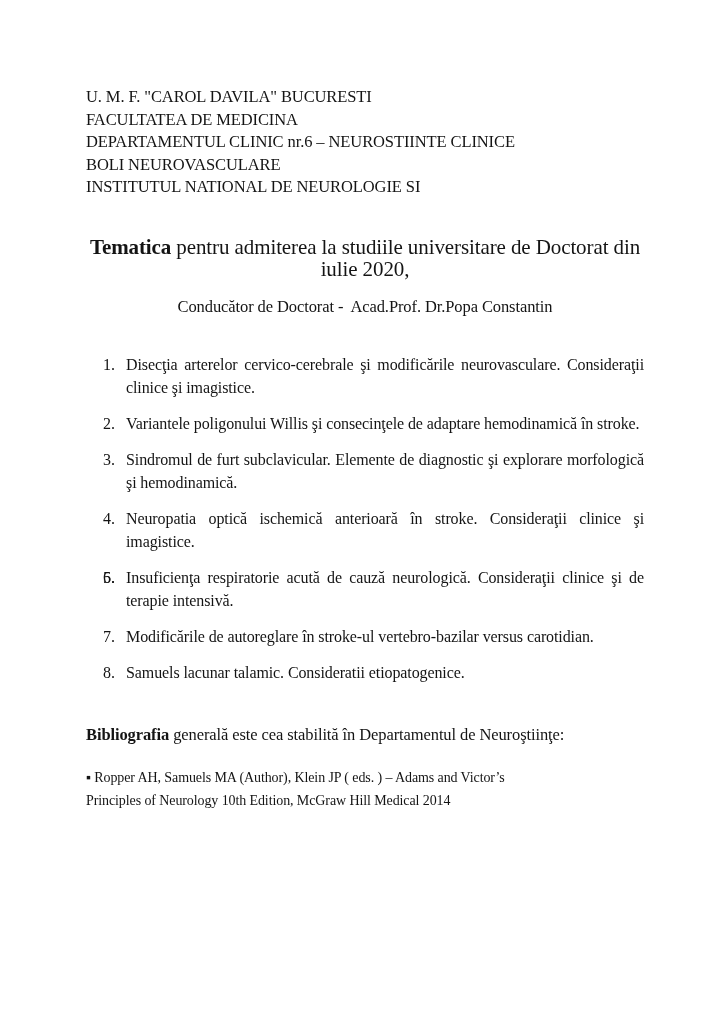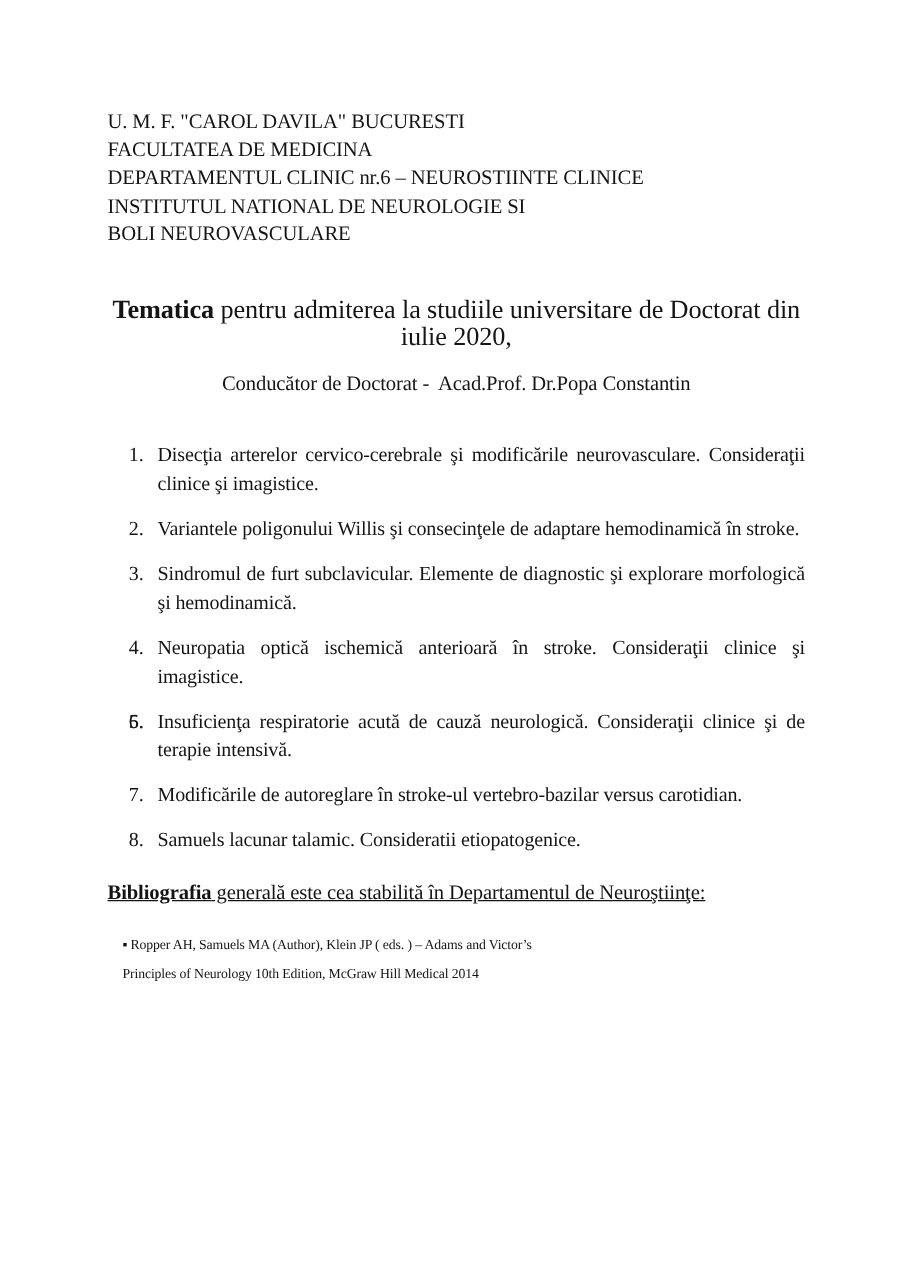--- a/index.html
+++ b/index.html
@@ -58,43 +58,42 @@
     padding-left: 40px;
     margin-bottom: 13px;
     text-align: justify;
   }
   ol.topics li .num {
     position: absolute;
     left: 17px;
     top: 0;
   }
   .biblio-intro {
-    margin: 18px 0 0 0;
+    margin: 39px 0 0 0;
     font-size: 16.5px;
     line-height: 23px;
-    text-decoration: underline;
   }
   .biblio-entry {
-    margin: 20px 0 0 12px;
-    font-size: 11px;
+    margin: 20px 0 0 0;
+    font-size: 14px;
     line-height: 23px;
   }
   b { font-weight: bold; }
 </style>
 </head>
 <body>
 
 <div class="page">
 
   <div class="letterhead">
     <div class="letterhead-line">U. M. F. "CAROL DAVILA" BUCURESTI</div>
     <div class="letterhead-line">FACULTATEA DE MEDICINA</div>
     <div class="letterhead-line">DEPARTAMENTUL CLINIC nr.6 – NEUROSTIINTE CLINICE</div>
+    <div class="letterhead-line">BOLI NEUROVASCULARE</div>
     <div class="letterhead-line">INSTITUTUL NATIONAL DE NEUROLOGIE SI</div>
-    <div class="letterhead-line">BOLI NEUROVASCULARE</div>
   </div>
 
   <p class="tematica">
     <span class="line"><b>Tematica</b><span> pentru admiterea la studiile universitare de Doctorat din iulie 2020,</span></span>
   </p>
 
   <p class="conducator">Conducător de Doctorat -  Acad.Prof. Dr.Popa Constantin</p>
 
   <ol class="topics">
     <li><span class="num">1.</span><span class="txt">Disecţia arterelor cervico-cerebrale şi modificările neurovasculare. Consideraţii clinice şi imagistice.</span></li>

